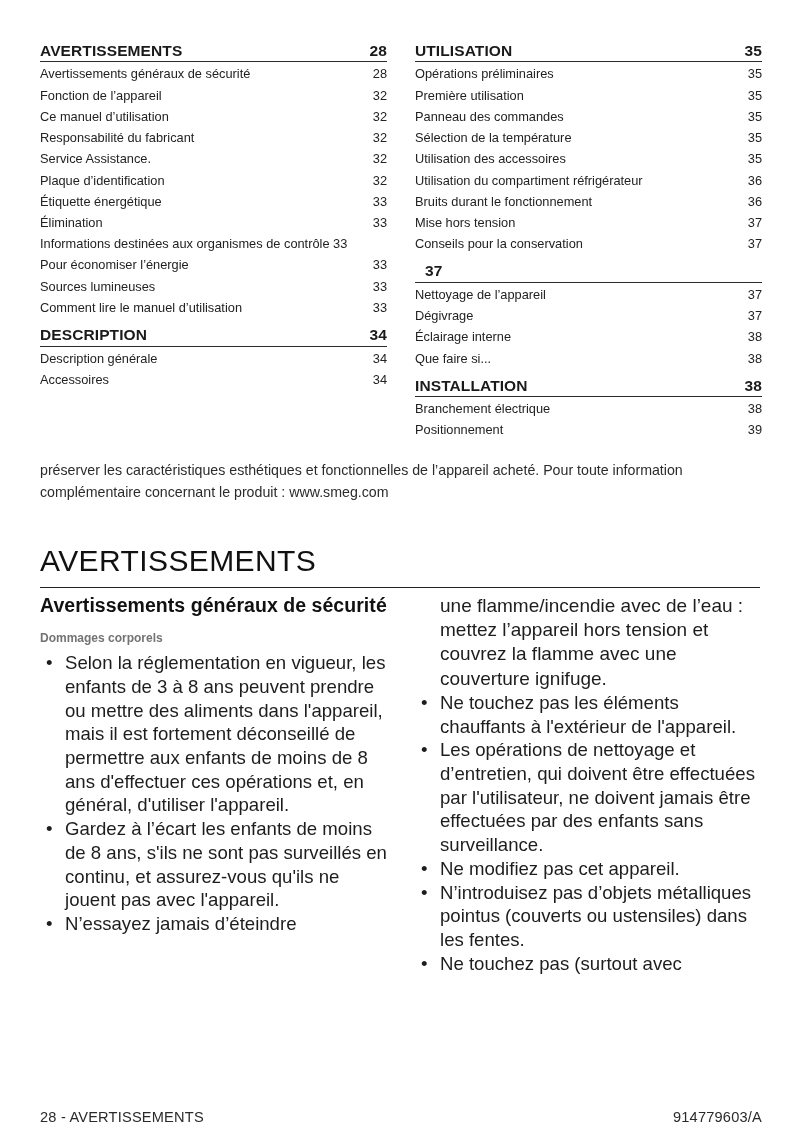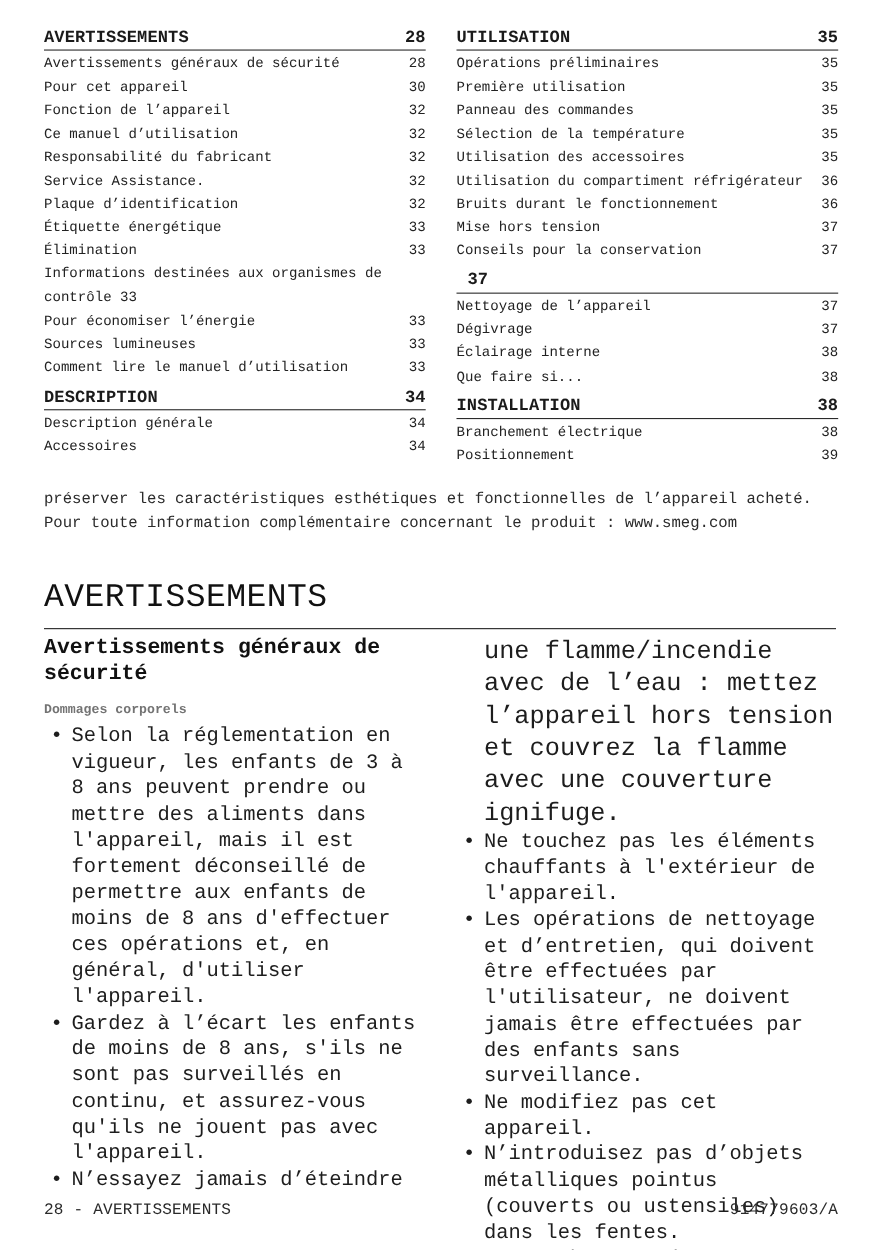--- a/index.html
+++ b/index.html
@@ -10,26 +10,25 @@
   body {
     width: 802px;
     height: 1136px;
     font-family: "Liberation Sans", sans-serif;
     color: #1a1a1a;
     position: relative;
     overflow: hidden;
   }
   .page {
     position: absolute;
-    left: 0; top: 0;
+    left: 0; top: 16px;
     width: 802px;
     height: 828px;
     box-sizing: border-box;
     padding: 0;
-    font-family: Liberation Mono, monospace;
   }
 
   
   .toc {
     position: absolute;
     left: 40px;
     top: 25px;
     width: 722px;
     display: flex;
     gap: 28px;
@@ -153,21 +152,21 @@
     content: "\2022";
     position: absolute;
     left: 6px;
     top: 0;
     font-size: 18.6px;
     line-height: 1.275;
   }
   .cont-para {
     margin: 0;
     padding-left: 25px;
-    font-size: 23px;
+    font-size: 19px;
     line-height: 1.275;
     color: #1d1d1d;
   }
 
   
   .footer {
     position: absolute;
     left: 40px;
     top: 1093px;
     width: 722px;
@@ -187,24 +186,20 @@
   <div class="toc">
     <div class="toc-col" id="toc-left">
         <div class="toc-head-row">
           <span>AVERTISSEMENTS</span>
           <span class="toc-page">28</span>
         </div>
         <div class="toc-rule"></div>
         <div class="toc-row">
           <span class="toc-label">Avertissements généraux de sécurité</span>
           <span class="toc-page">28</span>
-        </div>
-        <div class="toc-row">
-          <span class="toc-label">Pour cet appareil</span>
-          <span class="toc-page">30</span>
         </div>
         <div class="toc-row">
           <span class="toc-label">Fonction de l’appareil</span>
           <span class="toc-page">32</span>
         </div>
         <div class="toc-row">
           <span class="toc-label">Ce manuel d’utilisation</span>
           <span class="toc-page">32</span>
         </div>
         <div class="toc-row">

